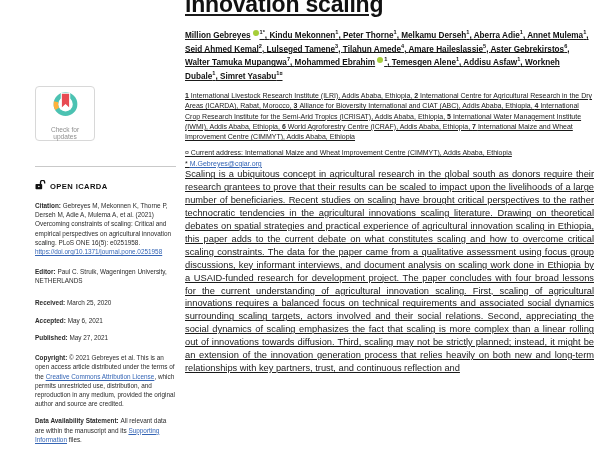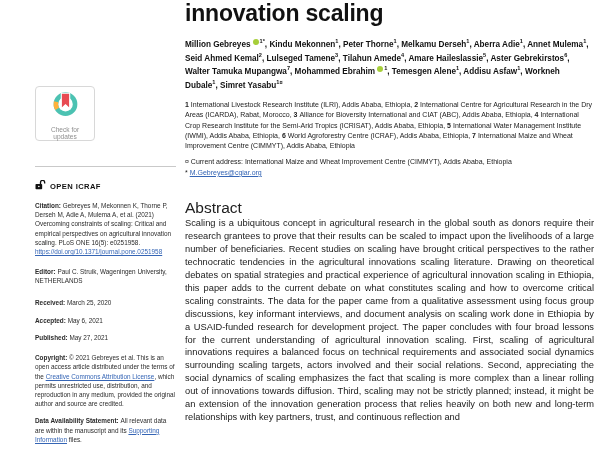--- a/index.html
+++ b/index.html
@@ -23,21 +23,21 @@
   .mt-ed  { margin-top: 11px; }
   .mt-rec { margin-top: 12px; }
   .mt-acc { margin-top: 9px; }
   .mt-pub { margin-top: 8px; }
   .mt-cop { margin-top: 11px; }
   .mt-dat { margin-top: 8px; }
 
   .b { font-weight: bold; }
   .link { color: #3565b5; text-decoration: underline; cursor: pointer; }
 
-  main { position: absolute; left: 185px; top: 11px; width: 411px; }
+  main { position: absolute; left: 185px; top: 2px; width: 411px; text-decoration: underline; }
   .title { font-size: 23px; font-weight: bold; color: #111; margin-top: -11px;
     letter-spacing: -0.2px; white-space: nowrap; overflow: hidden; }
 
   .authors { margin-top: 9px; font-size: 8.2px; font-weight: bold; line-height: 11px;
     color: #111; width: 406px; }
   .authors sup { font-size: 5.6px; font-weight: bold; }
   .orcid { display: inline-block; width: 6px; height: 6px; border-radius: 50%;
     background: #A6CE39; margin: 0 1px 0 2px; position: relative; top: -2px; }
 
   .affiliations { margin-top: 9px; font-size: 7px; line-height: 10.3px; color: #222; width: 411px; }
@@ -68,33 +68,32 @@
   <hr class="sidebar-divider">
 
   <div class="open-access">
     <span>
       <svg viewBox="0 0 13 12" width="11" height="10">
         <path d="M6.5 5 V2.9 a2.5 2.5 0 0 1 5 0 v1.4" fill="none" stroke="#111" stroke-width="1.6"></path>
         <rect x="0.5" y="4.8" width="8" height="6.4" rx="1" fill="#111"></rect>
         <circle cx="4.5" cy="7.8" r="1" fill="#fff"></circle>
       </svg>
     </span>
-    <span>OPEN ICRAF</span>
+    <span>OPEN ICARDA</span>
   </div>
 
   <p class="side-block mt-cit"><span class="b">Citation: </span><span>Gebreyes M, Mekonnen K, Thorne P, Derseh M, Adie A, Mulema A, et al. (2021) Overcoming constraints of scaling: Critical and empirical perspectives on agricultural innovation scaling. PLoS ONE 16(5): e0251958. </span><span class="link">https://doi.org/10.1371/journal.pone.0251958</span></p>
   <p class="side-block mt-ed"><span class="b">Editor: </span><span>Paul C. Struik, Wageningen University, NETHERLANDS</span></p>
   <p class="side-block mt-rec"><span class="b">Received: </span><span>March 25, 2020</span></p>
   <p class="side-block mt-acc"><span class="b">Accepted: </span><span>May 6, 2021</span></p>
   <p class="side-block mt-pub"><span class="b">Published: </span><span>May 27, 2021</span></p>
   <p class="side-block mt-cop"><span class="b">Copyright: </span><span>© 2021 Gebreyes et al. This is an open access article distributed under the terms of the </span><span class="link">Creative Commons Attribution License</span><span>, which permits unrestricted use, distribution, and reproduction in any medium, provided the original author and source are credited.</span></p>
   <p class="side-block mt-dat"><span class="b">Data Availability Statement: </span><span>All relevant data are within the manuscript and its </span><span class="link">Supporting Information</span><span> files.</span></p>
 </aside>
 
 <main>
   <h1 class="title">innovation scaling</h1>
   <p class="authors"><span>Million Gebreyes</span><span class="orcid"></span><sup>1*</sup>, <span>Kindu Mekonnen</span><sup>1</sup>, <span>Peter Thorne</span><sup>1</sup>, <span>Melkamu Derseh</span><sup>1</sup>, <span>Aberra Adie</span><sup>1</sup>, <span>Annet Mulema</span><sup>1</sup>, <span>Seid Ahmed Kemal</span><sup>2</sup>, <span>Lulseged Tamene</span><sup>3</sup>, <span>Tilahun Amede</span><sup>4</sup>, <span>Amare Haileslassie</span><sup>5</sup>, <span>Aster Gebrekirstos</span><sup>6</sup>, <span>Walter Tamuka Mupangwa</span><sup>7</sup>, <span>Mohammed Ebrahim</span><span class="orcid"></span><sup>1</sup>, <span>Temesgen Alene</span><sup>1</sup>, <span>Addisu Asfaw</span><sup>1</sup>, <span>Workneh Dubale</span><sup>1</sup>, <span>Simret Yasabu</span><sup>1¤</sup></p>
   <p class="affiliations"><span class="b">1 </span><span>International Livestock Research Institute (ILRI), Addis Ababa, Ethiopia, </span><span class="b">2 </span><span>International Centre for Agricultural Research in the Dry Areas (ICARDA), Rabat, Morocco, </span><span class="b">3 </span><span>Alliance for Bioversity International and CIAT (ABC), Addis Ababa, Ethiopia, </span><span class="b">4 </span><span>International Crop Research Institute for the Semi-Arid Tropics (ICRISAT), Addis Ababa, Ethiopia, </span><span class="b">5 </span><span>International Water Management Institute (IWMI), Addis Ababa, Ethiopia, </span><span class="b">6 </span><span>World Agroforestry Centre (ICRAF), Addis Ababa, Ethiopia, </span><span class="b">7 </span><span>International Maize and Wheat Improvement Centre (CIMMYT), Addis Ababa, Ethiopia</span></p>
   <p class="current-address"><span>¤ Current address: International Maize and Wheat Improvement Centre (CIMMYT), Addis Ababa, Ethiopia</span></p>
   <p class="email-line"><span>* </span><span class="link">M.Gebreyes@cgiar.org</span></p>
-  <h2 class="abstract-heading">Abstract</h2>
   <p class="abstract-body">Scaling is a ubiquitous concept in agricultural research in the global south as donors require their research grantees to prove that their results can be scaled to impact upon the livelihoods of a large number of beneficiaries. Recent studies on scaling have brought critical perspectives to the rather technocratic tendencies in the agricultural innovations scaling literature. Drawing on theoretical debates on spatial strategies and practical experience of agricultural innovation scaling in Ethiopia, this paper adds to the current debate on what constitutes scaling and how to overcome critical scaling constraints. The data for the paper came from a qualitative assessment using focus group discussions, key informant interviews, and document analysis on scaling work done in Ethiopia by a USAID-funded research for development project. The paper concludes with four broad lessons for the current understanding of agricultural innovation scaling. First, scaling of agricultural innovations requires a balanced focus on technical requirements and associated social dynamics surrounding scaling targets, actors involved and their social relations. Second, appreciating the social dynamics of scaling emphasizes the fact that scaling is more complex than a linear rolling out of innovations towards diffusion. Third, scaling may not be strictly planned; instead, it might be an extension of the innovation generation process that relies heavily on both new and long-term relationships with key partners, trust, and continuous reflection and</p>
 </main>
 
 </body></html>

